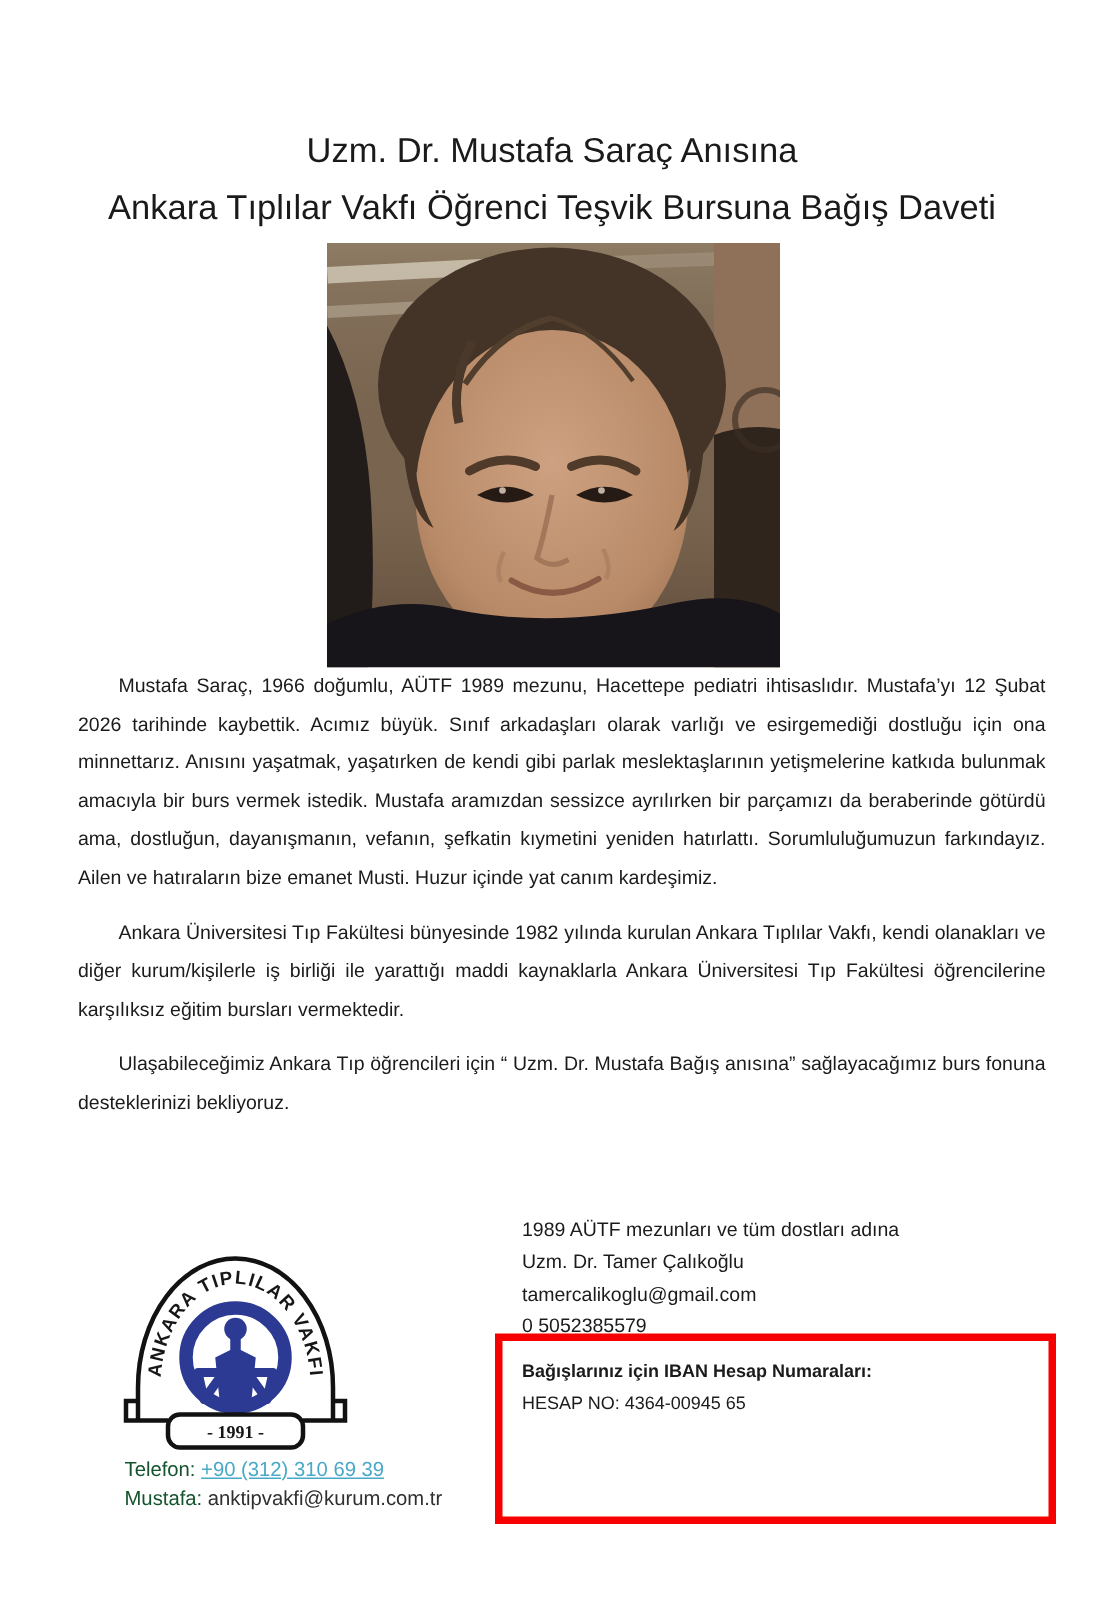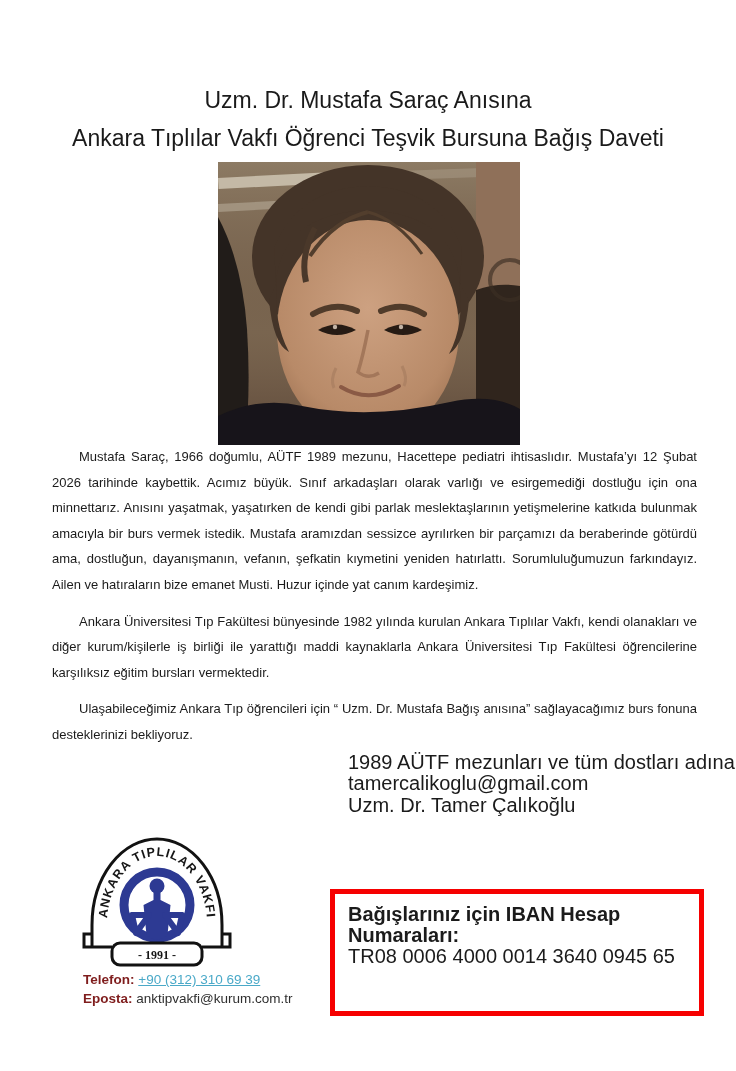--- a/index.html
+++ b/index.html
@@ -7,29 +7,29 @@
     position:relative;width:736px;height:1071px;background:#fff;overflow:hidden;
     font-family:"Liberation Sans",sans-serif;color:#1b1b1b;margin:0 auto;
   }
   .title{position:absolute;left:0;width:736px;text-align:center;font-size:23px;font-weight:400;color:#1a1a1a;}
   .title.l1{top:87px;}
   .title.l2{top:125px;}
   .photo{position:absolute;left:218px;top:162px;width:302px;height:283px;overflow:hidden;}
   .photo svg{display:block;width:100%;height:100%;}
   .bodytext{position:absolute;left:40px;top:444px;width:657px;}
   .bodytext p{margin:0 0 11px 12px;font-size:13px;line-height:25.6px;text-align:justify;text-indent:27px;}
-  .contact{position:absolute;left:348px;top:752px;font-size:20px;line-height:21.4px;}
+  .contact{position:absolute;left:348px;top:809px;font-size:13px;line-height:21.4px;}
   .logo{position:absolute;left:76px;top:829px;width:162px;height:138px;}
   .logo svg{display:block;width:100%;height:100%;}
   .footer-contact{position:absolute;left:83px;top:971px;font-size:13.5px;line-height:18.5px;color:#2f2f2f;}
-  .footer-contact .lbl{font-weight:700;color:#7f1d1d;text-align:right;}
+  .footer-contact .lbl{font-weight:400;color:#14532d;text-align:right;}
   .footer-contact a{color:#4aa9c8;text-decoration:underline;}
   .iban-box{
     position:absolute;left:330px;top:889px;width:374px;min-height:127px;box-sizing:border-box;
-    border:5px solid #f60000;padding:10px 13px;font-size:20px;line-height:20.8px;background:#fff;
+    border:5px solid #f60000;padding:10px 13px;font-size:12px;line-height:20.8px;background:#fff;
   }
   .iban-box .bold{font-weight:700;}
 </style>
 </head>
 <body>
 
 <div class="page">
 
   <div class="title l1">Uzm. Dr. Mustafa Saraç Anısına</div>
   <div class="title l2">Ankara Tıplılar Vakfı Öğrenci Teşvik Bursuna Bağış Daveti</div>
@@ -86,22 +86,23 @@
   </div>
 
   <div class="bodytext">
     <p>Mustafa Saraç, 1966 doğumlu, AÜTF 1989 mezunu, Hacettepe pediatri ihtisaslıdır. Mustafa’yı 12 Şubat 2026 tarihinde kaybettik. Acımız büyük. Sınıf arkadaşları olarak varlığı ve esirgemediği dostluğu için ona minnettarız. Anısını yaşatmak, yaşatırken de kendi gibi parlak meslektaşlarının yetişmelerine katkıda bulunmak amacıyla bir burs vermek istedik. Mustafa aramızdan sessizce ayrılırken bir parçamızı da beraberinde götürdü ama, dostluğun, dayanışmanın, vefanın, şefkatin kıymetini yeniden hatırlattı. Sorumluluğumuzun farkındayız. Ailen ve hatıraların bize emanet Musti. Huzur içinde yat canım kardeşimiz.</p>
     <p>Ankara Üniversitesi Tıp Fakültesi bünyesinde 1982 yılında kurulan Ankara Tıplılar Vakfı, kendi olanakları ve diğer kurum/kişilerle iş birliği ile yarattığı maddi kaynaklarla Ankara Üniversitesi Tıp Fakültesi öğrencilerine karşılıksız eğitim bursları vermektedir.</p>
     <p>Ulaşabileceğimiz Ankara Tıp öğrencileri için “ Uzm. Dr. Mustafa Bağış anısına” sağlayacağımız burs fonuna desteklerinizi bekliyoruz.</p>
   </div>
 
   <div class="contact">
     <div>1989 AÜTF mezunları ve tüm dostları adına</div>
+    <div>Uzm. Dr. Tamer Çalıkoğlu</div>
     <div>tamercalikoglu@gmail.com</div>
-    <div>Uzm. Dr. Tamer Çalıkoğlu</div>
+    <div>0 5052385579</div>
   </div>
 
   <div class="logo">
     <svg viewBox="0 0 162 138">
 
       <path d="M16,118 V96 A65,86 0 0 1 146,96 V118" fill="none" stroke="#121212" stroke-width="3"></path>
       <path d="M16,105 H8 V118 H36" fill="none" stroke="#121212" stroke-width="3"></path>
       <path d="M146,105 H154 V118 H126" fill="none" stroke="#121212" stroke-width="3"></path>
 
       <path id="logoArc" d="M 33,114 A 50,68 0 1 1 129,114" fill="none"></path>
@@ -123,23 +124,23 @@
       <text x="81" y="129.5" text-anchor="middle" font-size="12" font-weight="700" font-family="Liberation Serif, serif" fill="#161616">- 1991 -</text>
     </svg>
   </div>
 
   <div class="footer-contact">
     <div>
       <span class="lbl">Telefon:</span>
       <a href="#">+90 (312) 310 69 39</a>
     </div>
     <div>
-      <span class="lbl">Eposta:</span>
+      <span class="lbl">Mustafa:</span>
       <span>anktipvakfi@kurum.com.tr</span>
     </div>
   </div>
 
   <div class="iban-box">
     <div class="bold">Bağışlarınız için IBAN Hesap Numaraları:</div>
-    <div>TR08 0006 4000 0014 3640 0945 65</div>
+    <div>HESAP NO: 4364-00945 65</div>
   </div>
 
 </div>
 
 </body></html>

